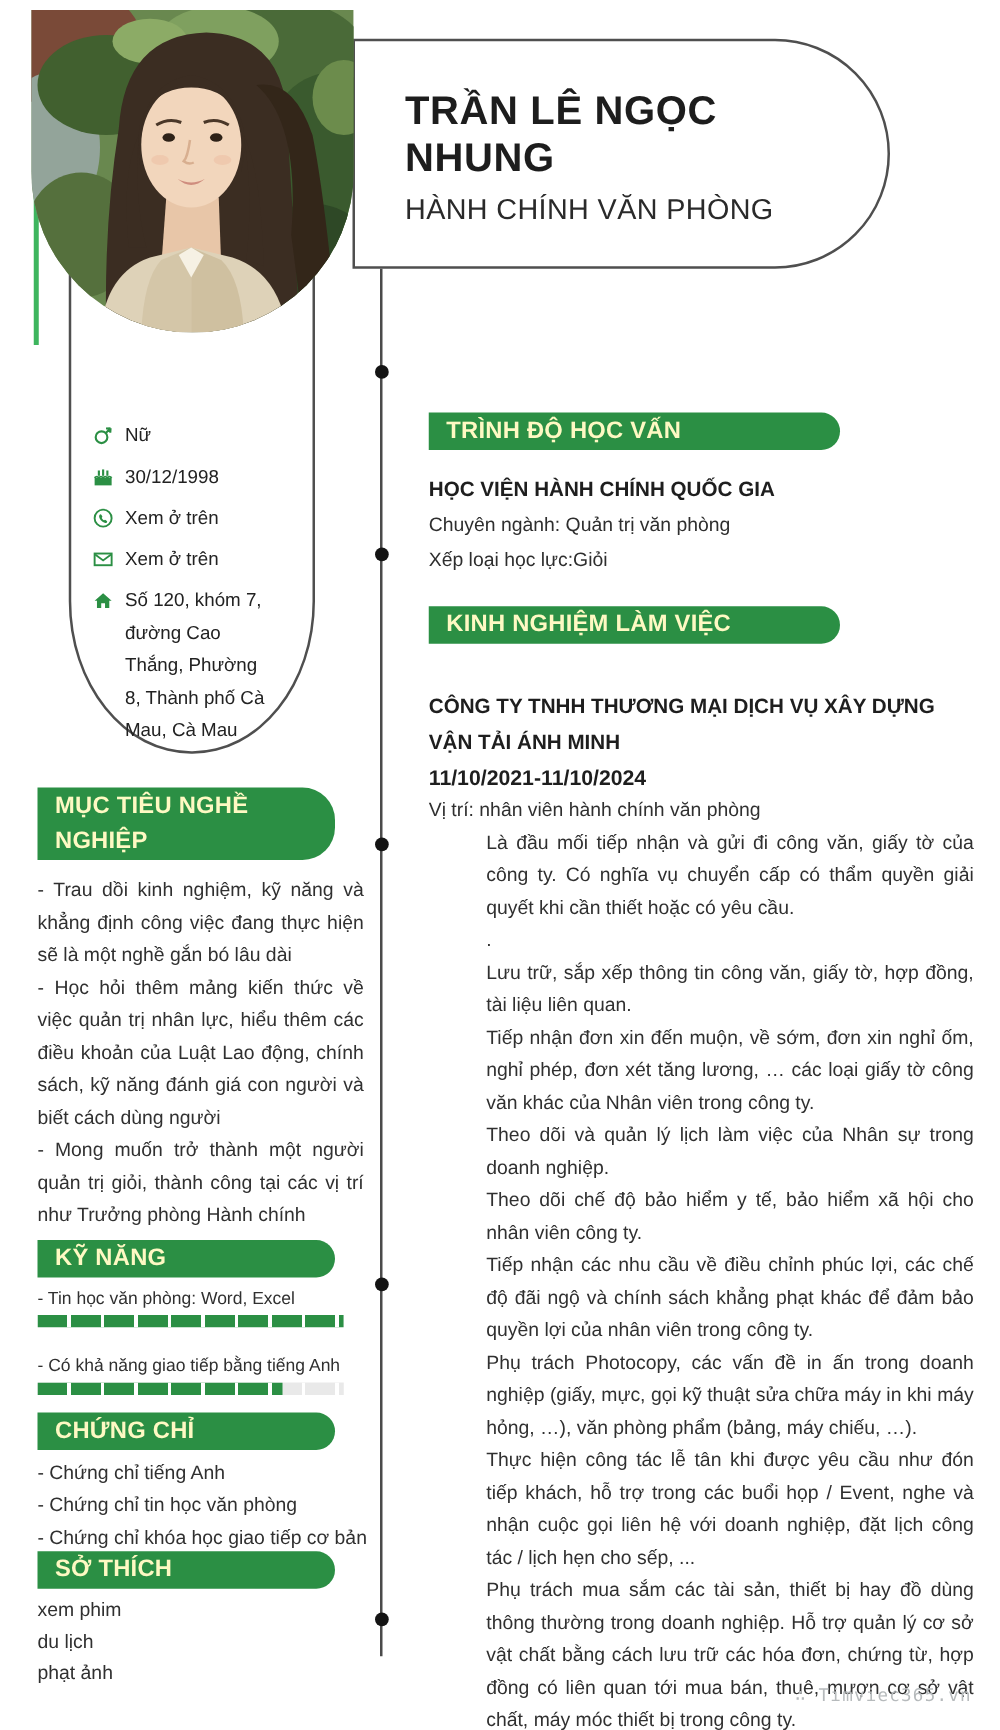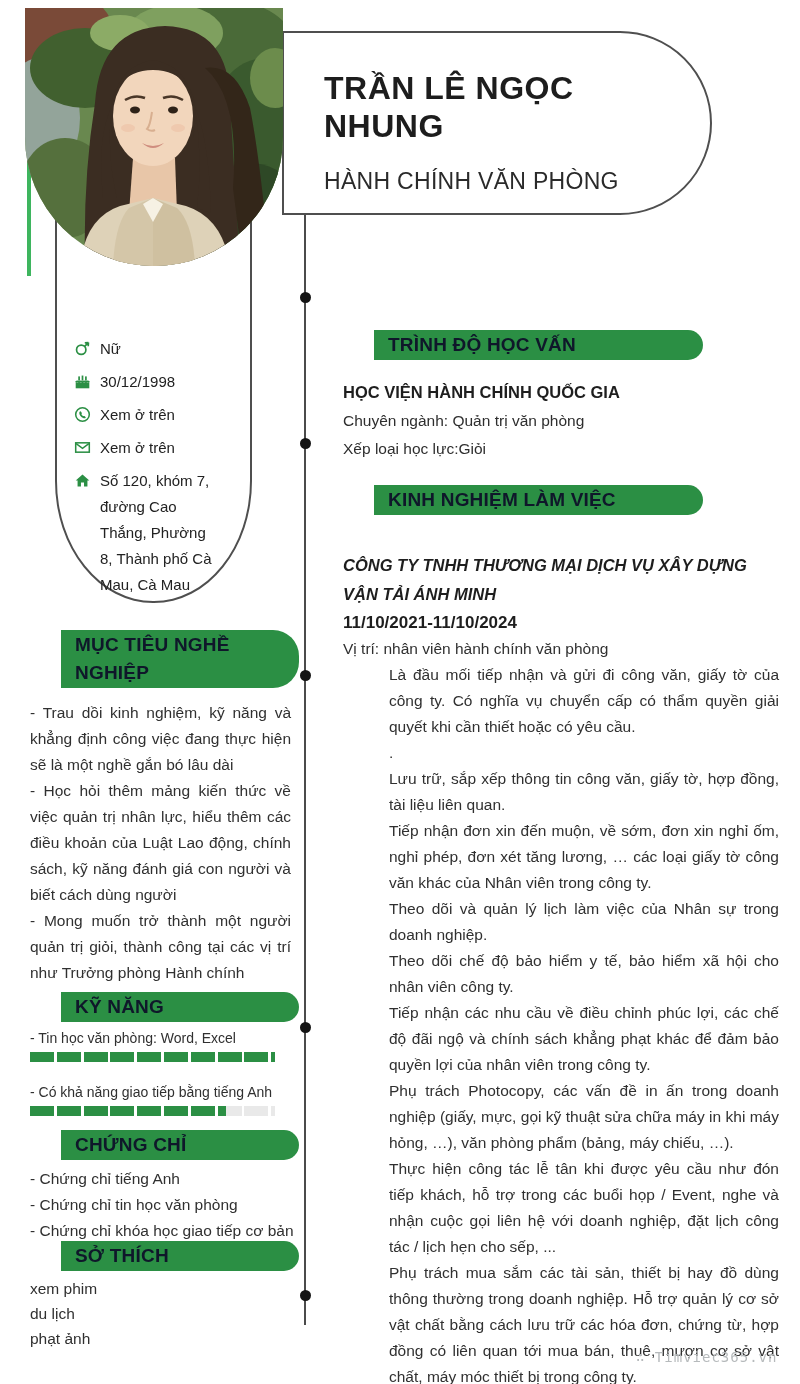--- a/index.html
+++ b/index.html
@@ -13,38 +13,38 @@
   .photo-wrap svg { display:block; }
 
   .accent-stripe { position:absolute; left:27px; top:150px; width:4px; height:126px;
     background:#3eb55e; z-index:1; }
 
   
   .name-capsule { position:absolute; left:282px; top:31px; width:430px; height:184px;
     border:2px solid #4f4f4f; border-radius:0 96px 96px 0; z-index:2; background:#fff;
     padding:36px 0 0 40px; }
   .name { font-size:32px; font-weight:bold; color:#1d1d1d; line-height:38px; width:330px; letter-spacing:.5px; }
-  .job-title { font-size:23px; color:#2a2a2a; margin-top:23px; letter-spacing:.3px; }
+  .job-title { font-size:23px; color:#2a2a2a; margin-top:9px; letter-spacing:.3px; }
 
   
   .divider { position:absolute; left:304px; top:215px; width:2px; height:1110px; background:#4b4b4b; z-index:0; }
   .dot { position:absolute; left:300px; width:11px; height:11px; border-radius:50%; background:#141414; z-index:1; }
 
   
   .info-capsule { position:absolute; left:55px; top:205px; width:197px; height:398px;
     border:2px solid #4f4f4f; border-radius:0 0 98px 98px / 0 0 122px 122px; z-index:2; background:#fff; }
 
   .contact-list { position:absolute; left:74px; top:336px; width:166px; z-index:4; }
   .contact-item { display:flex; align-items:flex-start; margin-bottom:7px; }
   .contact-icon { width:17px; height:17px; flex:0 0 17px; margin-top:4px; margin-right:9px; }
   .contact-text { font-size:15px; line-height:26px; color:#222; width:116px; }
 
   
-  .pill { position:absolute; background:#2b8f44; color:#0f172a; font-weight:bold; font-size:19px;
-    letter-spacing:.2px;margin-left:31px; }
+  .pill { position:absolute; background:#2b8f44; color:#fef9c3; font-weight:bold; font-size:19px;
+    letter-spacing:.2px; }
   .pill.single { height:30px; line-height:30px; padding-left:14px; border-radius:0 15px 15px 0; width:238px; }
   .pill.right { width:329px; }
   .pill.double { width:238px; height:58px; line-height:28px; padding:1px 54px 0 14px; border-radius:0 26px 26px 0; }
 
   .body-text { font-size:15.5px; line-height:26px; color:#303030; text-align:justify; }
   .left-text { position:absolute; left:30px; width:261px; }
 
   
   .skill-label { position:absolute; left:30px; width:270px; font-size:14px; color:#303030; line-height:22px; }
   .skill-bar { position:absolute; left:30px; width:245px; height:10px; background:#e9e9e9; overflow:hidden; }
@@ -52,21 +52,21 @@
   .skill-bar::after { content:""; position:absolute; inset:0;
     background:repeating-linear-gradient(90deg, transparent 0 24px, #ffffff 24px 26.8px); }
 
   .plain-list { position:absolute; left:30px; width:270px; font-size:15.5px; color:#303030; }
   .plain-list li { list-style:none; }
 
   
   .right-block { position:absolute; left:343px; width:436px; }
   .edu-school { font-size:16.5px; font-weight:bold; color:#1e1e1e; line-height:26px; }
   .edu-line { font-size:15.5px; line-height:25px; margin-top:3px; color:#2e2e2e; }
-  .company { font-size:16.5px; font-weight:bold; color:#1e1e1e; line-height:29px;font-style:italic; }
+  .company { font-size:16.5px; font-weight:bold; color:#1e1e1e; line-height:29px; }
   .period { font-size:17px; font-weight:bold; color:#1e1e1e; line-height:27px; }
   .position-line { font-size:15.5px; line-height:26px; color:#303030; }
   .duties p { font-size:15.5px; line-height:26px; color:#303030; text-align:justify;margin-left:46px; }
 
   .watermark { position:absolute; left:636px; top:1349px; font-family:"DejaVu Sans Mono","Liberation Mono",monospace;
     font-size:14px; color:#b6babc; letter-spacing:1px; }
 </style>
 </head>
 <body>
 

